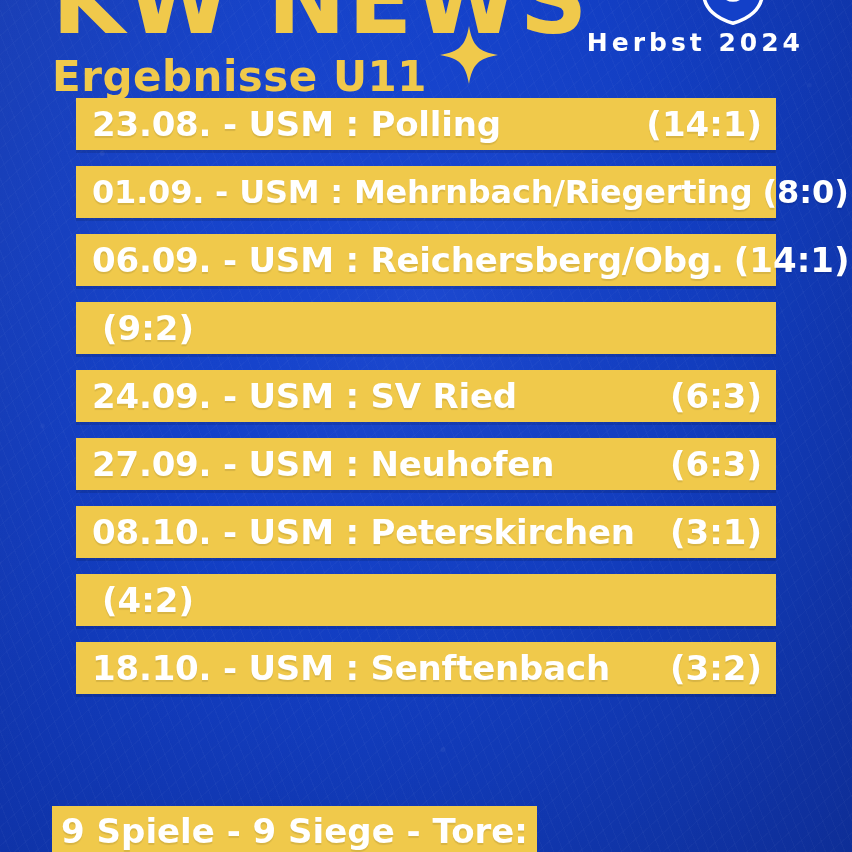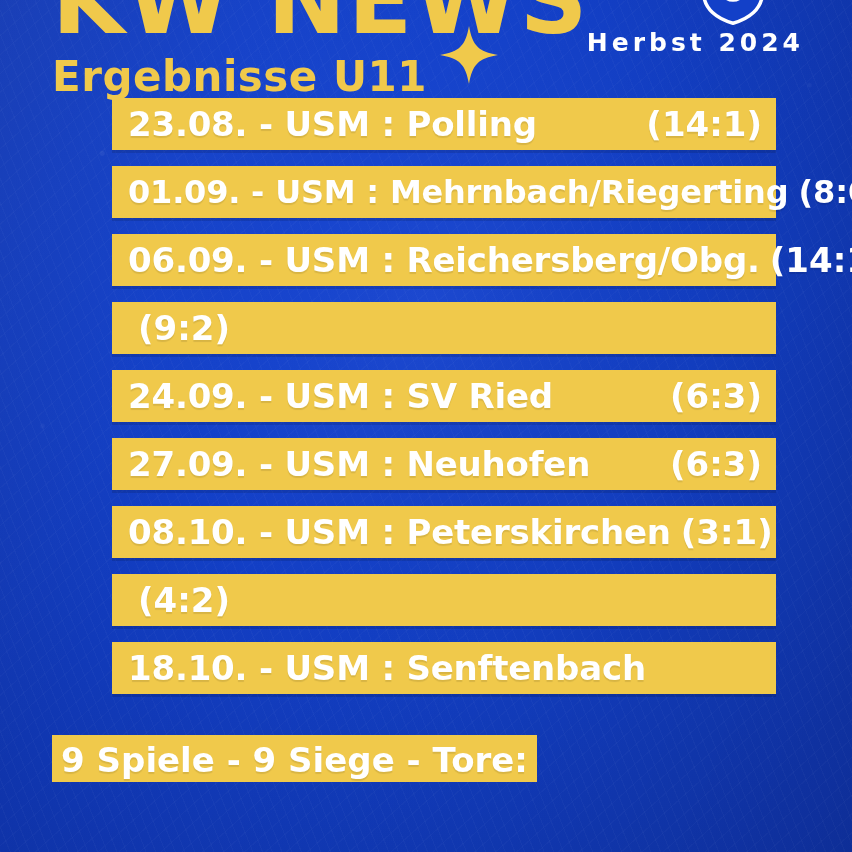--- a/index.html
+++ b/index.html
@@ -96,21 +96,20 @@
     top: -44px;
     width: 70px;
     height: 70px;
   }
 
   
   .rows {
     position: relative;
     margin-top: 6px;
     padding: 0 76px;
-    margin-left: 36px;
   }
   .row {
     position: relative;
     background: #f0c94b;
     height: 52px;
     margin-bottom: 16px;
     display: flex;
     align-items: center;
     justify-content: space-between;
     padding: 0 14px 0 16px;
@@ -138,21 +137,21 @@
   .row.wide .score { font-size: 32px; }
 
   
   .footer {
     position: absolute;
     left: 52px;
     right: 46px;
     top: 735px;
     height: 117px;
     display: flex;
-    align-items: flex-start;
+    align-items: flex-end;
   }
   .summary {
     background: #f0c94b;
     width: 485px;
     display: flex;
     flex-direction: column;
     align-items: center;
     justify-content: center;
     padding-top: 4px;
   }
@@ -271,20 +270,21 @@
   </div>
   <div class="row">
     <span class="match">08.10. - USM : Peterskirchen</span>
     <span class="score">(3:1)</span>
   </div>
   <div class="row">
     <span class="score">(4:2)</span>
   </div>
   <div class="row">
     <span class="match">18.10. - USM : Senftenbach</span>
+    <span class="score">(3:2)</span>
   </div>
 </div>
 
 <div class="footer">
   <div class="summary">
     <div class="summary-line">9 Spiele - 9 Siege - Tore:</div>
   </div>
 
   <div class="photo">
     <div class="sky"></div>

